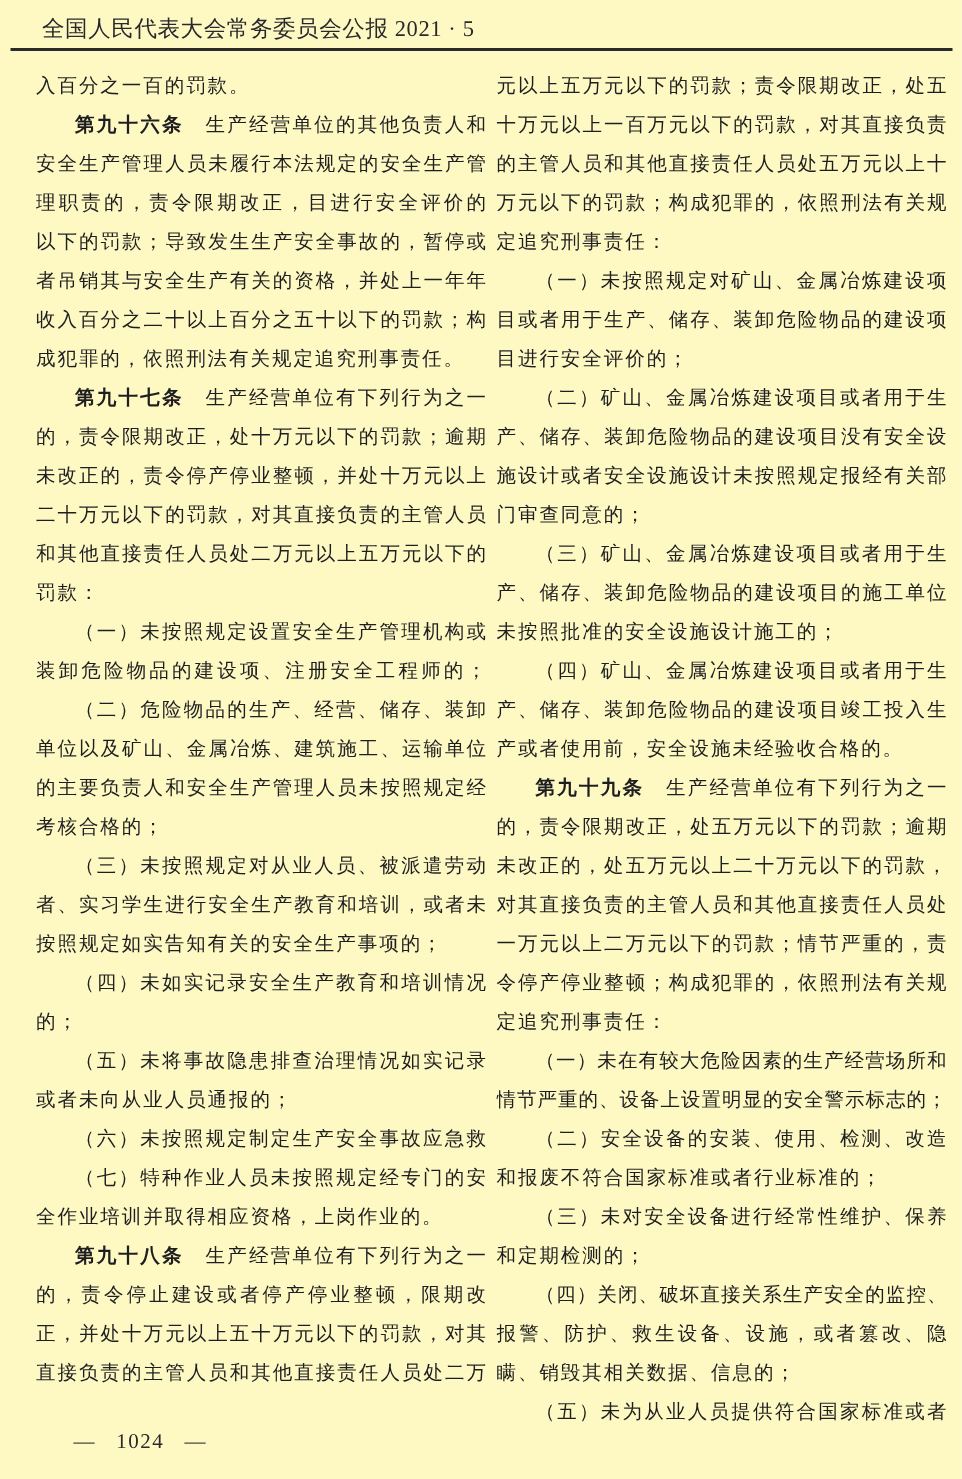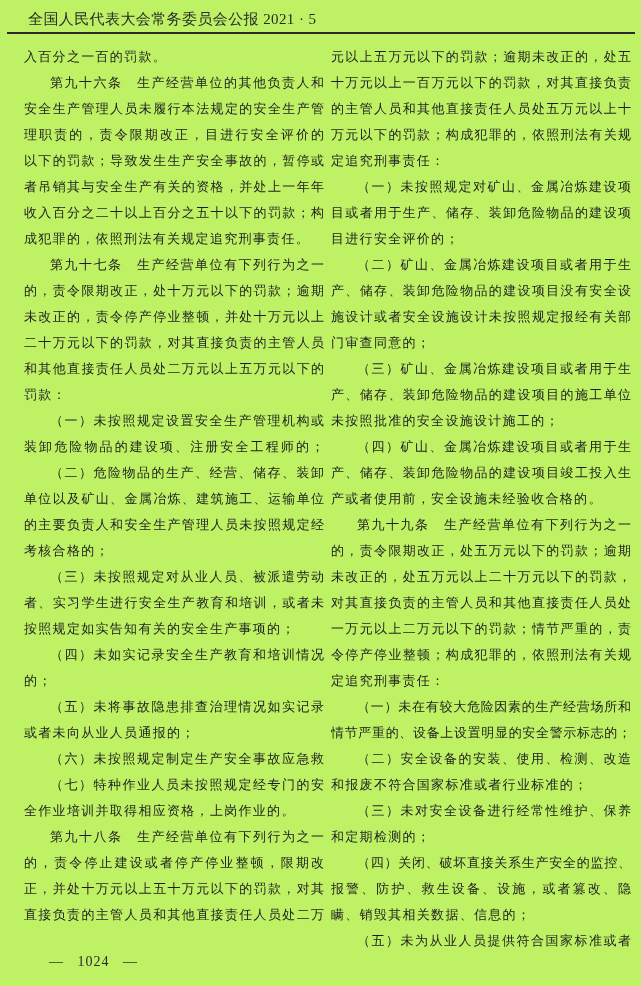--- a/index.html
+++ b/index.html
@@ -6,21 +6,21 @@
   html, body { margin: 0; padding: 0; }
   body {
     width: 641px; height: 986px;
     background: #f6f6f4;
     font-family: "Liberation Serif", "DejaVu Serif", serif;
     color: #1e1e20;
   }
   .page {
     position: relative;
     width: 641px; height: 986px;
-    background: #bef264;
+    background: #fef9c3;
     overflow: hidden;
     padding-left: 45px;
   }
   .header-title {
     position: absolute;
     left: 28px; top: 10px;
     font-size: 15px;
     letter-spacing: 0.4px;
     color: #29292c;
     white-space: nowrap;
@@ -45,21 +45,21 @@
     text-align: justify;
     text-align-last: justify;
     overflow: hidden;
     white-space: normal;
   }
   .line.end {
     text-align-last: left;
     letter-spacing: 1.3px;
   }
   .line.indent { text-indent: 26px; }
-  .line b.art { font-weight: 400; }
+  .line b.art { font-weight: 700; }
   .footer {
     position: absolute;
     left: 16px; top: 954px;
     font-size: 14px;
     letter-spacing: 1px;
     word-spacing: 9px;
     color: #29292c;
     white-space: nowrap;
     margin-left: 33px;
   }
@@ -102,21 +102,21 @@
       <div class="line indent"><span>（六）未按照规定制定生产安全事故应急救</span></div>
       <div class="line indent"><span>（七）特种作业人员未按照规定经专门的安</span></div>
       <div class="line end"><span>全作业培训并取得相应资格，上岗作业的。</span></div>
       <div class="line indent"><b class="art">第九十八条</b><span>　生产经营单位有下列行为之一</span></div>
       <div class="line"><span>的，责令停止建设或者停产停业整顿，限期改</span></div>
       <div class="line"><span>正，并处十万元以上五十万元以下的罚款，对其</span></div>
       <div class="line"><span>直接负责的主管人员和其他直接责任人员处二万</span></div>
     </div>
 
   <div class="col col-right" id="col-right">
-      <div class="line"><span>元以上五万元以下的罚款；逾期未改正的，处五</span></div>
+      <div class="line"><span>元以上五万元以下的罚款；责令限期改正，处五</span></div>
       <div class="line"><span>十万元以上一百万元以下的罚款，对其直接负责</span></div>
       <div class="line"><span>的主管人员和其他直接责任人员处五万元以上十</span></div>
       <div class="line"><span>万元以下的罚款；构成犯罪的，依照刑法有关规</span></div>
       <div class="line end"><span>定追究刑事责任：</span></div>
       <div class="line indent"><span>（一）未按照规定对矿山、金属冶炼建设项</span></div>
       <div class="line"><span>目或者用于生产、储存、装卸危险物品的建设项</span></div>
       <div class="line end"><span>目进行安全评价的；</span></div>
       <div class="line indent"><span>（二）矿山、金属冶炼建设项目或者用于生</span></div>
       <div class="line"><span>产、储存、装卸危险物品的建设项目没有安全设</span></div>
       <div class="line"><span>施设计或者安全设施设计未按照规定报经有关部</span></div>

